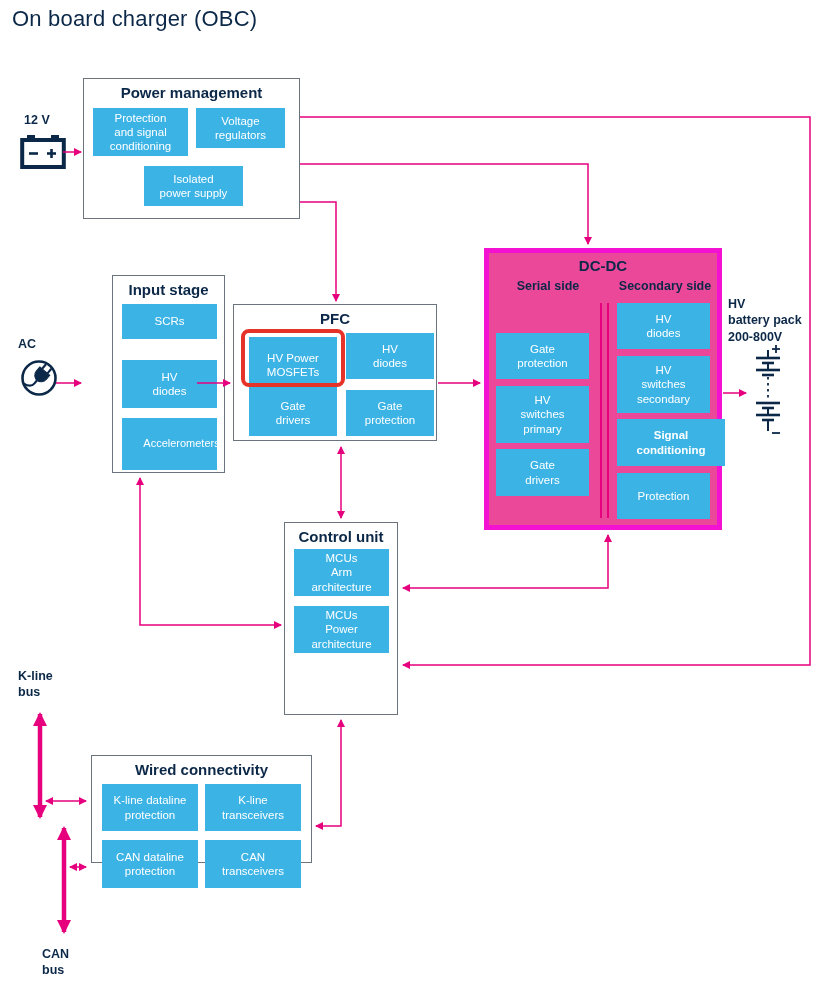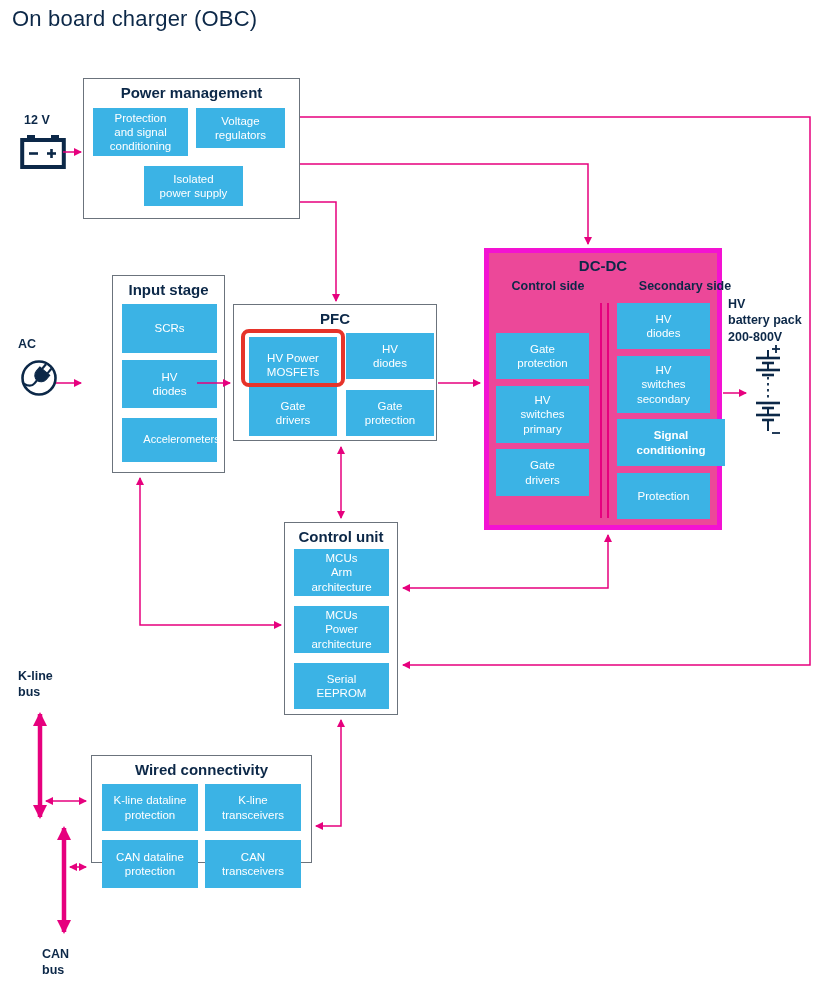--- a/index.html
+++ b/index.html
@@ -58,43 +58,43 @@
 and signal
 conditioning</div>
     <div class="chip" style="left:112px; top:29px; width:89px; height:40px;">Voltage
 regulators</div>
     <div class="chip" style="left:60px; top:87px; width:99px; height:40px;">Isolated
 power supply</div>
   </div>
 
   <div class="box" style="left:83px; top:275px; width:113px; height:198px;margin-left:29px;">
     <div class="box-title">Input stage</div>
-    <div class="chip" style="left:9px; top:28px; width:95px; height:49px;">SCRs</div>
+    <div class="chip" style="left:9px; top:28px; width:95px; height:35px;">SCRs</div>
     <div class="chip" style="left:9px; top:84px; width:95px; height:48px;">HV
 diodes</div>
-    <div class="chip" style="left:9px; top:142px; width:95px; height:44px; font-size:11px;padding-left:24px;">Accelerometers</div>
+    <div class="chip" style="left:9px; top:142px; width:95px; height:52px; font-size:11px;padding-left:24px;">Accelerometers</div>
   </div>
 
   <div class="box" style="left:233px; top:304px; width:204px; height:137px;">
     <div class="box-title">PFC</div>
     <div class="chip" style="left:15px; top:32px; width:88px; height:56px;">HV Power
 MOSFETs</div>
     <div class="red-frame" style="left:7px; top:24px; width:96px; height:50px;"></div>
     <div class="chip" style="left:112px; top:28px; width:88px; height:46px;">HV
 diodes</div>
     <div class="chip" style="left:15px; top:85px; width:88px; height:46px;">Gate
 drivers</div>
     <div class="chip" style="left:112px; top:85px; width:88px; height:46px;">Gate
 protection</div>
   </div>
 
   <div class="dcdc" style="left:484px; top:248px; width:238px; height:282px;">
     <div class="box-title" style="top:4px;">DC-DC</div>
-    <div class="dcdc-side-label" style="left:9px; top:26px; width:100px;">Control side</div>
-    <div class="dcdc-side-label" style="left:126px; top:26px; width:100px;margin-left:20px;">Secondary side</div>
+    <div class="dcdc-side-label" style="left:9px; top:26px; width:100px;">Serial side</div>
+    <div class="dcdc-side-label" style="left:126px; top:26px; width:100px;">Secondary side</div>
     <div class="iso-line" style="left:111px; top:50px; height:215px;"></div>
     <div class="iso-line" style="left:118px; top:50px; height:215px;"></div>
     <div class="chip" style="left:7px; top:80px; width:93px; height:46px;">Gate
 protection</div>
     <div class="chip" style="left:7px; top:133px; width:93px; height:57px;">HV
 switches
 primary</div>
     <div class="chip" style="left:7px; top:196px; width:93px; height:47px;">Gate
 drivers</div>
     <div class="chip" style="left:128px; top:50px; width:93px; height:46px;">HV
@@ -132,22 +132,20 @@
   </svg>
 
   <div class="box" style="left:284px; top:522px; width:114px; height:193px;">
     <div class="box-title">Control unit</div>
     <div class="chip" style="left:9px; top:26px; width:95px; height:47px;">MCUs
 Arm
 architecture</div>
     <div class="chip" style="left:9px; top:83px; width:95px; height:47px;">MCUs
 Power
 architecture</div>
-    <div class="chip" style="left:9px; top:140px; width:95px; height:46px;">Serial
-EEPROM</div>
   </div>
 
   <div class="box" style="left:91px; top:755px; width:221px; height:108px;">
     <div class="box-title">Wired connectivity</div>
     <div class="chip" style="left:10px; top:28px; width:96px; height:47px;">K-line dataline
 protection</div>
     <div class="chip" style="left:113px; top:28px; width:96px; height:47px;">K-line
 transceivers</div>
     <div class="chip" style="left:10px; top:84px; width:96px; height:48px;">CAN dataline
 protection</div>

